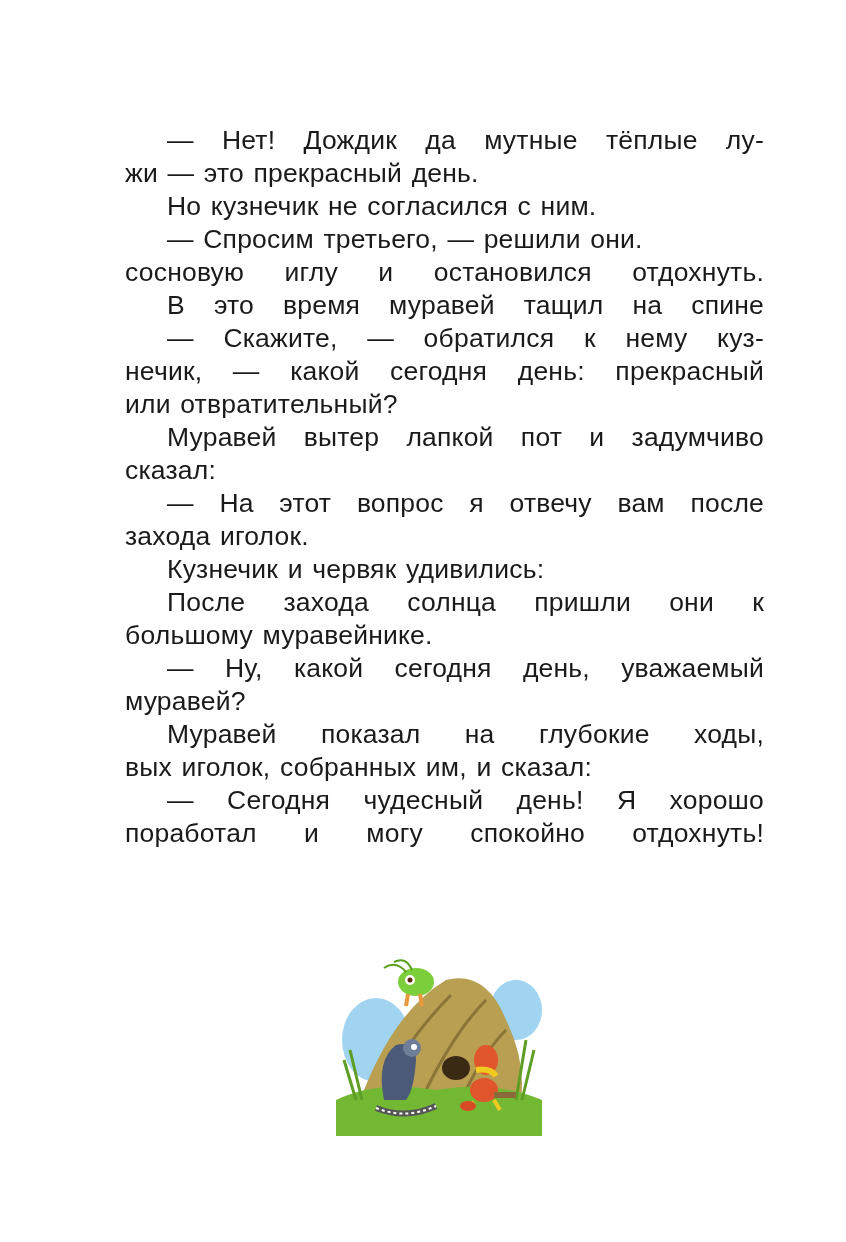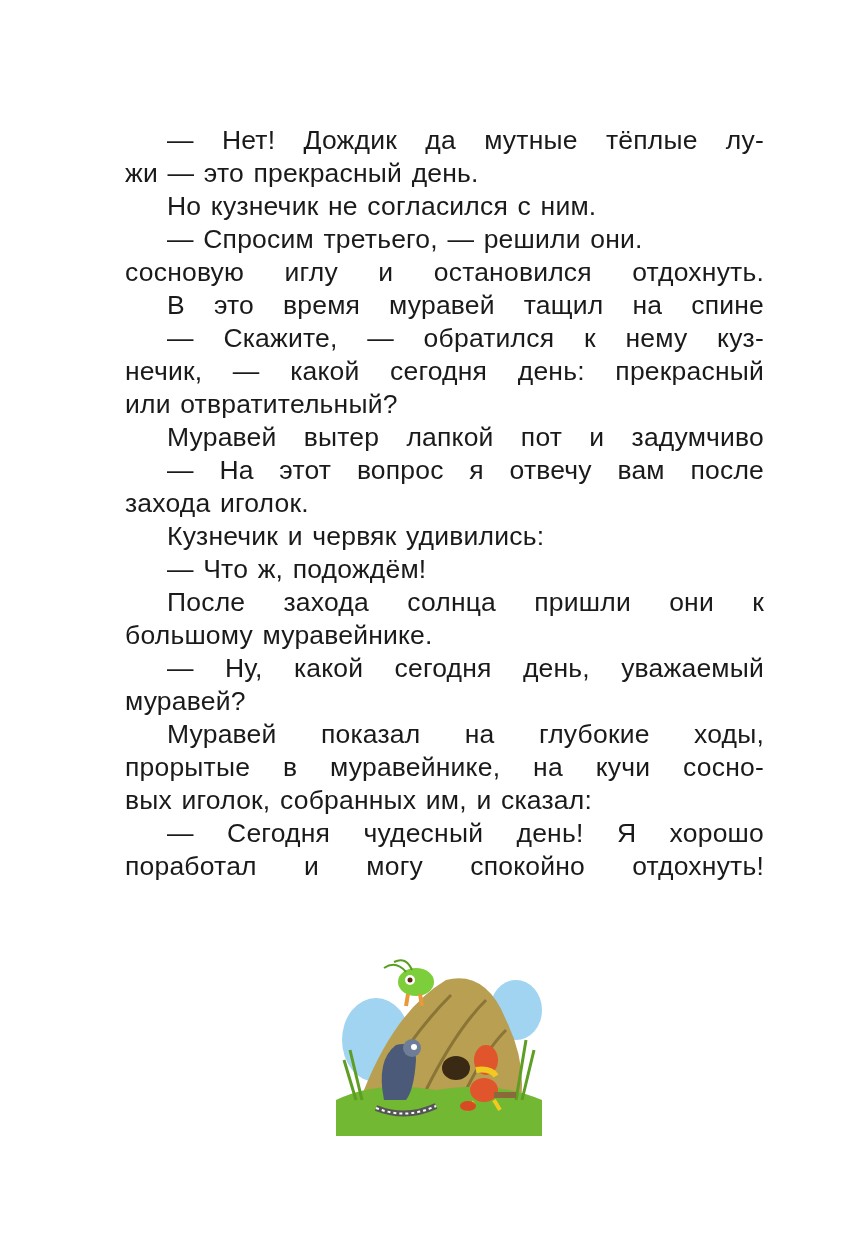--- a/index.html
+++ b/index.html
@@ -48,30 +48,29 @@
   <div class="line indent">— Нет! Дождик да мутные тёплые лу-</div>
   <div class="line last">жи — это прекрасный день.</div>
   <div class="line indent last">Но кузнечик не согласился с ним.</div>
   <div class="line indent last">— Спросим третьего, — решили они.</div>
   <div class="line">сосновую иглу и остановился отдохнуть.</div>
   <div class="line indent">В это время муравей тащил на спине</div>
   <div class="line indent">— Скажите, — обратился к нему куз-</div>
   <div class="line">нечик, — какой сегодня день: прекрасный</div>
   <div class="line last">или отвратительный?</div>
   <div class="line indent">Муравей вытер лапкой пот и задумчиво</div>
+  <div class="line last">сказал:</div>
   <div class="line indent">— На этот вопрос я отвечу вам после</div>
   <div class="line last">захода иголок.</div>
   <div class="line indent last">Кузнечик и червяк удивились:</div>
-  <div class="line indent last">— Что ж, подождём!</div>
   <div class="line indent">После захода солнца пришли они к</div>
   <div class="line last">большому муравейнике.</div>
   <div class="line indent">— Ну, какой сегодня день, уважаемый</div>
   <div class="line last">муравей?</div>
   <div class="line indent">Муравей показал на глубокие ходы,</div>
-  <div class="line">прорытые в муравейнике, на кучи сосно-</div>
   <div class="line last">вых иголок, собранных им, и сказал:</div>
   <div class="line indent">— Сегодня чудесный день! Я хорошо</div>
   <div class="line">поработал и могу спокойно отдохнуть!</div>
 </div>
 
 <div class="illustration">
   <svg width="206" height="186" viewBox="0 0 206 186" xmlns="http://www.w3.org/2000/svg">
 
     <ellipse cx="40" cy="90" rx="34" ry="42" fill="#8fcdee" opacity="0.85"></ellipse>
     <ellipse cx="180" cy="60" rx="26" ry="30" fill="#8fcdee" opacity="0.85"></ellipse>

